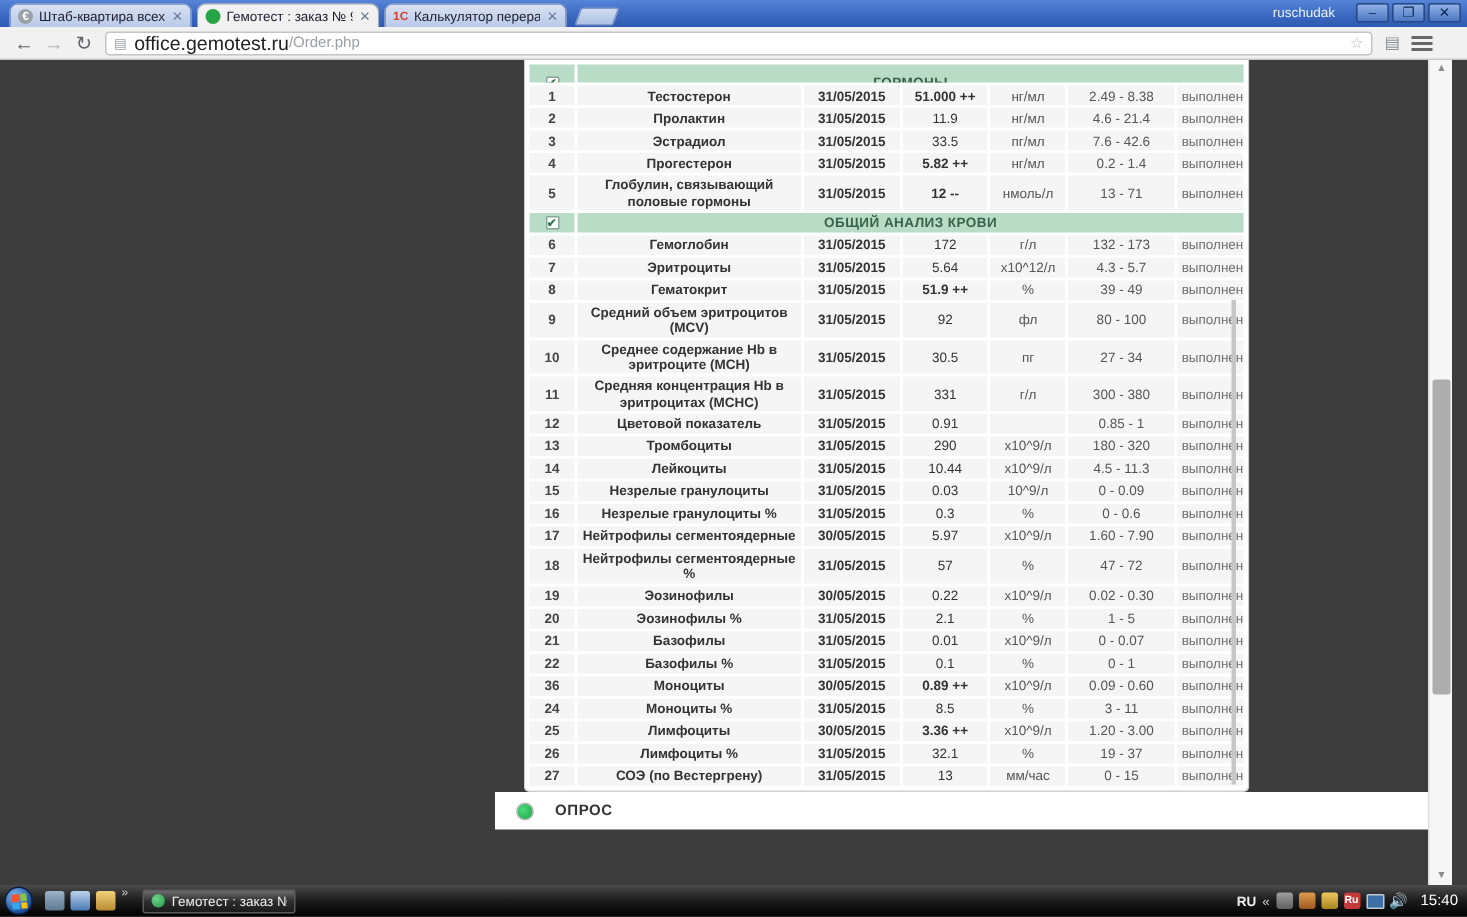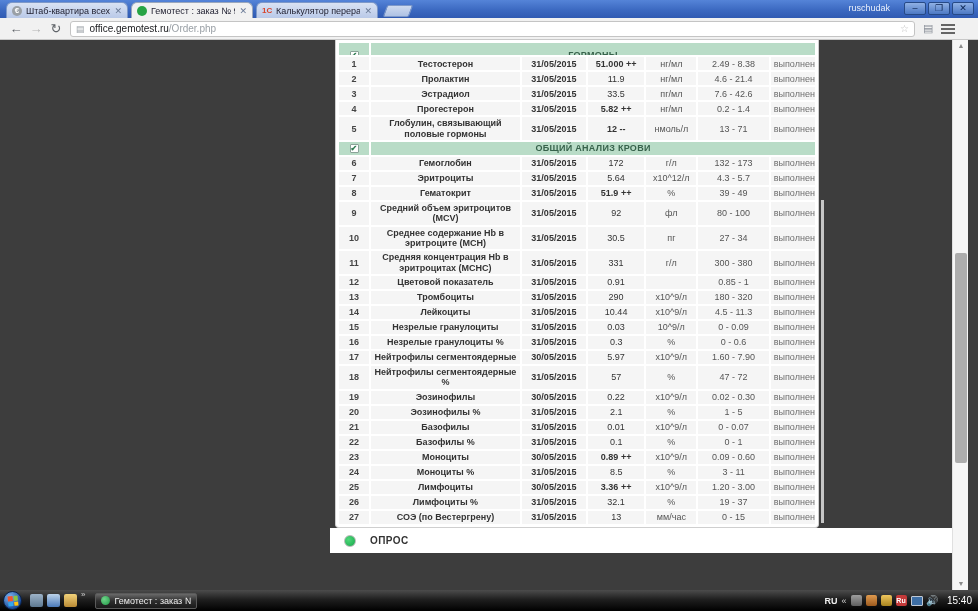--- a/index.html
+++ b/index.html
@@ -28,30 +28,30 @@
     text-align:center; }
 
   
   .toolbar { position:absolute; left:0; top:18px; width:978px; height:22px; background:#f1f1f1;
     border-bottom:1px solid #c8c8c8; display:flex; align-items:center; padding:0 6px; }
   .navbtn { font-size:13px; color:#5f6368; width:20px; text-align:center; }
   .navbtn.disabled { color:#b6b6b6; }
   .omnibox { flex:0 0 auto; width:845px; height:16px; background:#fff; border:1px solid #c4c4c4;
     border-radius:3px; margin-left:4px; display:flex; align-items:center; padding:0 5px; }
   .omnibox .doc { font-size:9px; color:#9aa0a6; margin-right:5px; }
-  .omnibox .host { font-size:10px; color:#202124; }
+  .omnibox .host { font-size:13px; color:#202124; }
   .omnibox .path { font-size:10px; color:#9aa0a6; }
   .omnibox .star { margin-left:auto; font-size:10px; color:#c0c0c0; }
   .ext-icon { font-size:11px; color:#8a8f98; margin-left:8px; }
   .menu-icon { margin-left:8px; width:14px; display:flex; flex-direction:column; gap:2px; }
   .menu-icon i { display:block; height:2px; background:#666; }
 
   
   .page { position:absolute; left:0; top:40px; width:952px; height:550px; background:#3d3d3d; }
-  .table-wrap { position:absolute; left:335px; top:0px; width:484px; background:#fff;
+  .table-wrap { position:absolute; left:349px; top:0px; width:484px; background:#fff;
     border:1px solid #cfcfcf; border-top:none; border-radius:0 0 4px 4px; padding:1px; }
   table { border-collapse:separate; border-spacing:2px; table-layout:fixed; width:100%; background:#fff; }
   td { background:#f5f5f5; font-size:9px; color:#333; text-align:center; vertical-align:middle;
     padding:1px 3px; height:13px; line-height:1.15; overflow:hidden; }
   td.c-num  { font-weight:bold; color:#444; }
   td.c-name { font-weight:bold; }
   td.c-date { font-weight:bold; }
   td.c-res.flag { font-weight:bold; }
   td.c-unit, td.c-range { color:#555; }
   td.c-status { color:#6f6f6f; }
@@ -367,21 +367,21 @@
           <tr class="test">
             <td class="c-num">22</td>
             <td class="c-name">Базофилы %</td>
             <td class="c-date">31/05/2015</td>
             <td class="c-res">0.1</td>
             <td class="c-unit">%</td>
             <td class="c-range">0 - 1</td>
             <td class="c-status">выполнено</td>
           </tr>
           <tr class="test">
-            <td class="c-num">23</td>
+            <td class="c-num">36</td>
             <td class="c-name">Моноциты</td>
             <td class="c-date">30/05/2015</td>
             <td class="c-res flag">0.89 ++</td>
             <td class="c-unit">х10^9/л</td>
             <td class="c-range">0.09 - 0.60</td>
             <td class="c-status">выполнено</td>
           </tr>
           <tr class="test">
             <td class="c-num">24</td>
             <td class="c-name">Моноциты %</td>

